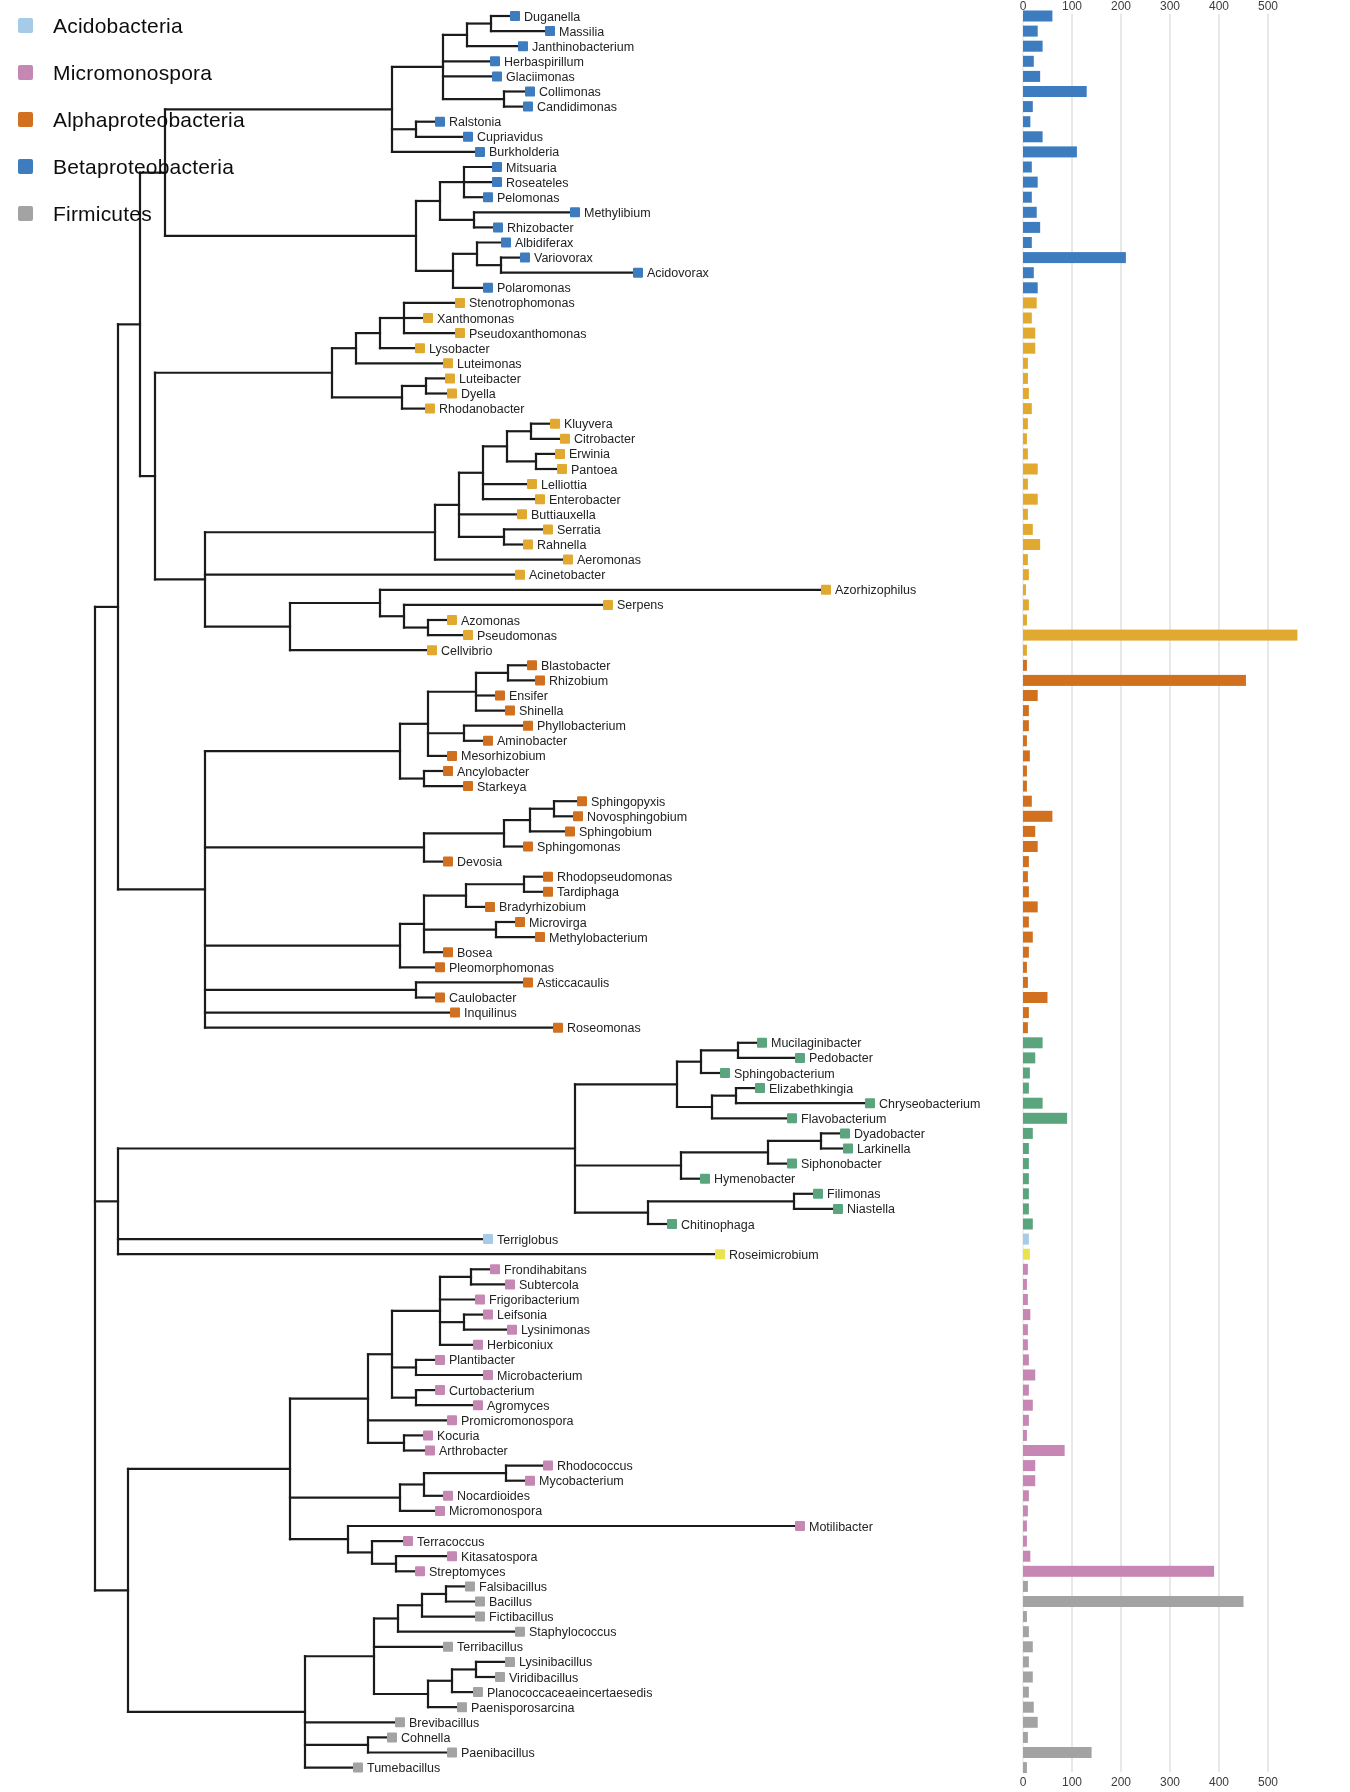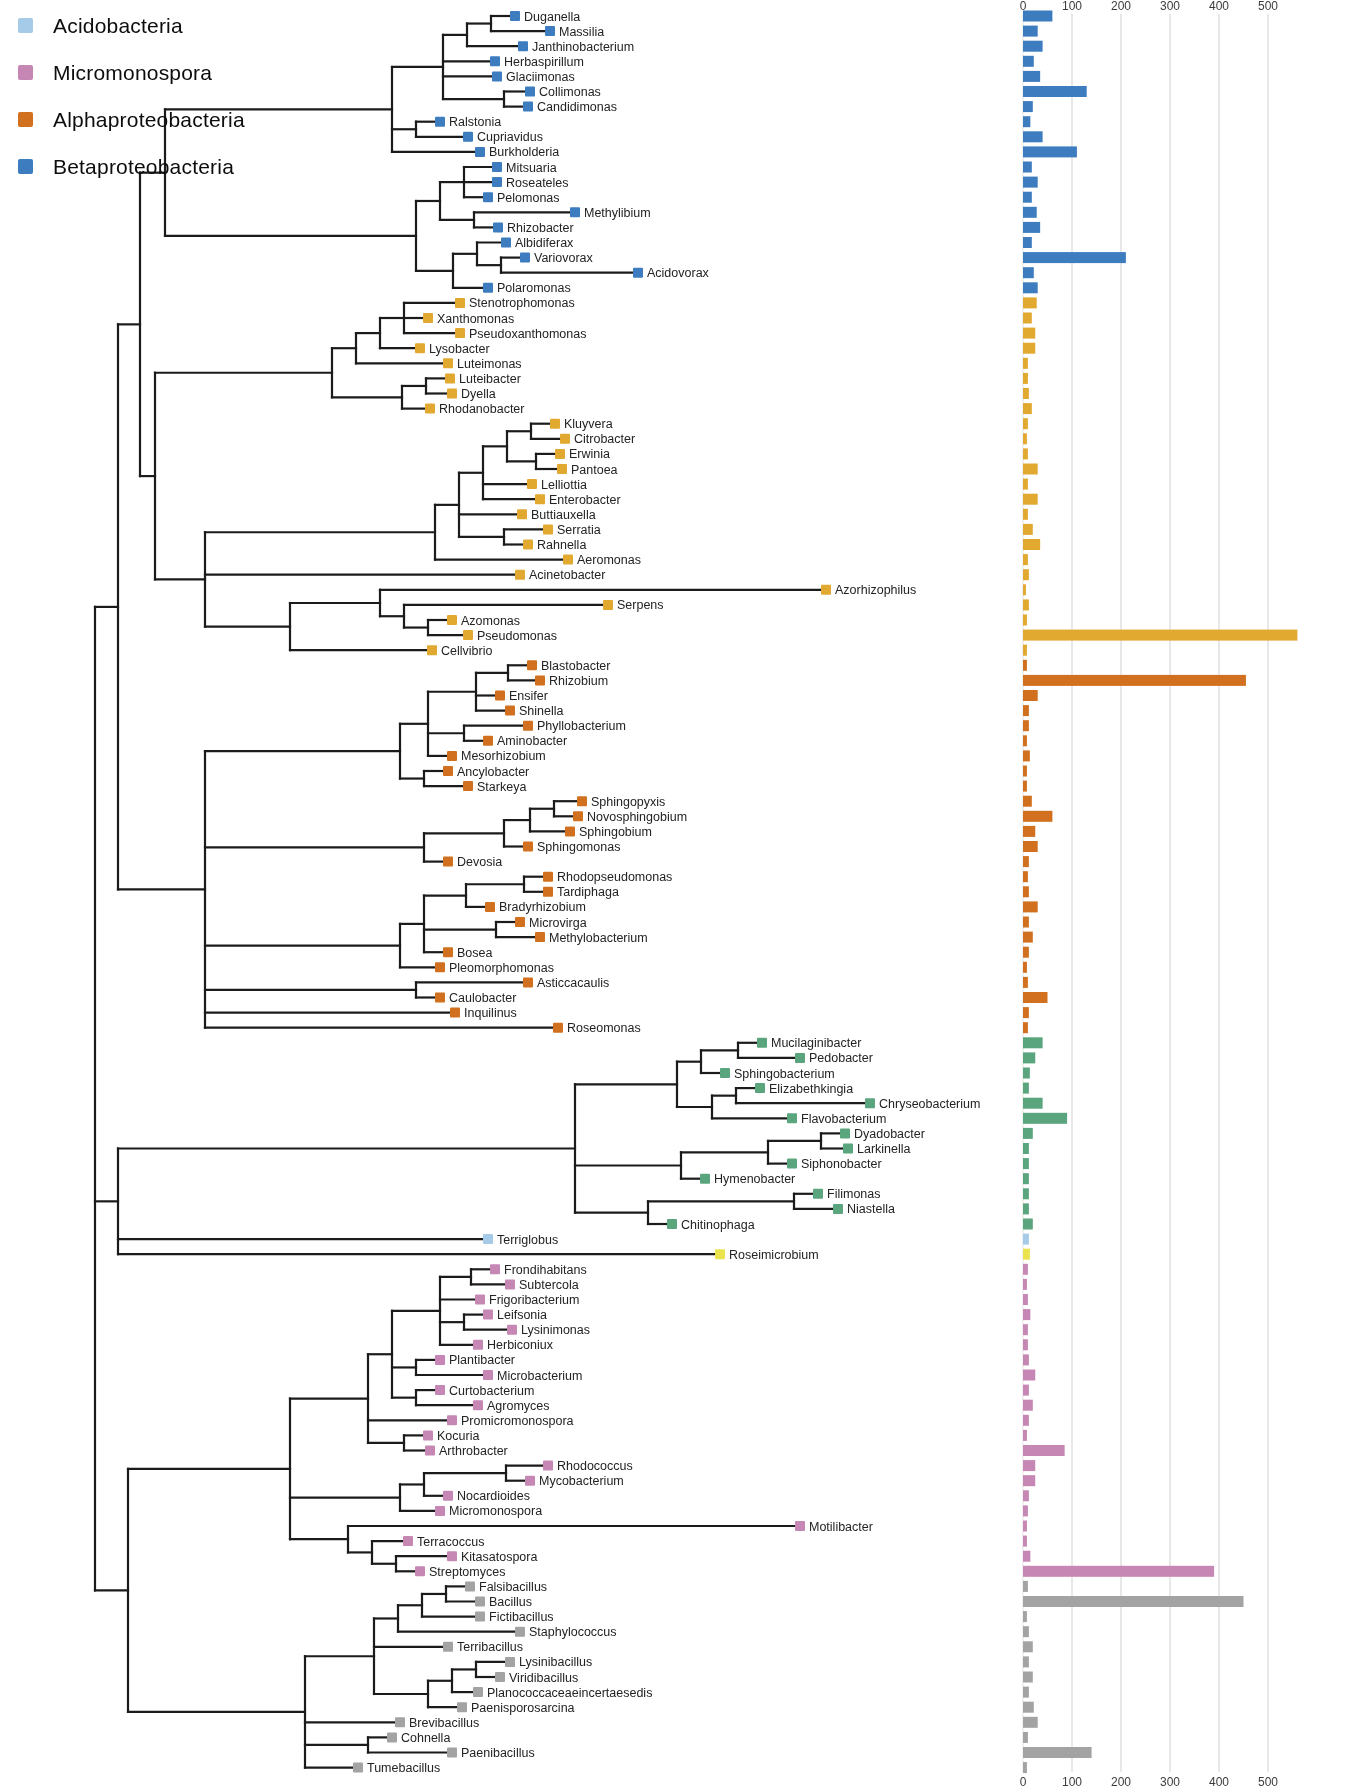--- a/index.html
+++ b/index.html
@@ -26,20 +26,24 @@
         <span class="legend-swatch" style="background: rgb(198, 135, 180);"></span>
         <span class="legend-label">Micromonospora</span>
       </div>
       <div class="legend-item">
         <span class="legend-swatch" style="background: rgb(209, 113, 31);"></span>
         <span class="legend-label">Alphaproteobacteria</span>
       </div>
       <div class="legend-item">
         <span class="legend-swatch" style="background: rgb(61, 124, 191);"></span>
         <span class="legend-label">Betaproteobacteria</span>
+      </div>
+      <div class="legend-item">
+        <span class="legend-swatch" style="background: rgb(163, 163, 163);"></span>
+        <span class="legend-label">Firmicutes</span>
       </div>
     </div>
   <svg id="tree-svg" width="1350" height="1792" viewBox="0 0 1350 1792">
       <line x1="1023" y1="14" x2="1023" y2="1772" stroke="#e8e8e8" stroke-width="1.2"></line>
       <line x1="1072" y1="14" x2="1072" y2="1772" stroke="#d9d9d9" stroke-width="1.2"></line>
       <line x1="1121" y1="14" x2="1121" y2="1772" stroke="#d9d9d9" stroke-width="1.2"></line>
       <line x1="1170" y1="14" x2="1170" y2="1772" stroke="#d9d9d9" stroke-width="1.2"></line>
       <line x1="1219" y1="14" x2="1219" y2="1772" stroke="#d9d9d9" stroke-width="1.2"></line>
       <line x1="1268" y1="14" x2="1268" y2="1772" stroke="#d9d9d9" stroke-width="1.2"></line>
       <text x="1023" y="10" text-anchor="middle" class="ticklab">0</text>

